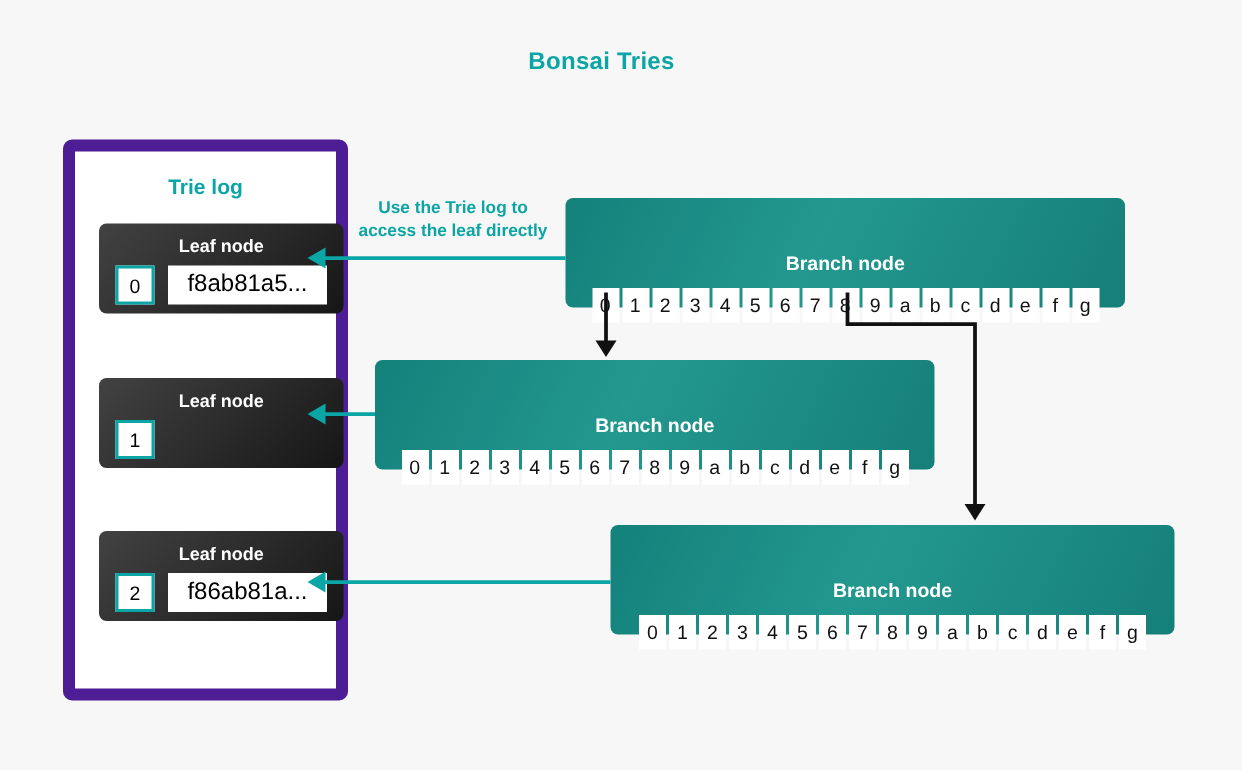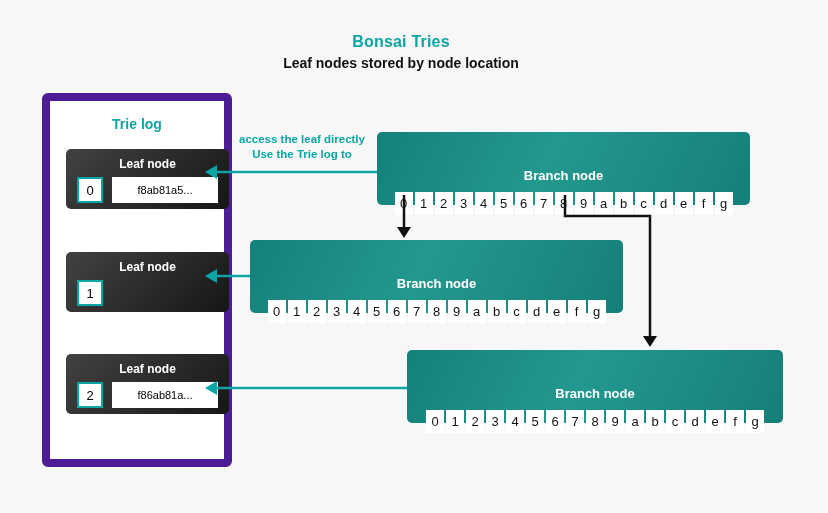--- a/index.html
+++ b/index.html
@@ -27,21 +27,21 @@
   .leaf-card.l0{top:48px;}
   .leaf-card.l1{top:151px;}
   .leaf-card.l2{top:253px;}
   .leaf-label{text-align:center;font-size:12px;font-weight:bold;}
   .leaf-row{display:flex;align-items:center;gap:9px;padding:0 11px;margin-top:6px;}
   .leaf-index{
     width:22px;height:22px;background:#fff;border:2px solid #0ca5a5;
     color:#000;font-size:13px;display:flex;align-items:center;justify-content:center;flex:0 0 auto;
   }
   .leaf-hash{
-    flex:1;height:26px;background:#fff;color:#000;font-size:11px;
+    flex:1;height:26px;background:#fff;color:#000;font-size:16px;
     display:flex;align-items:center;justify-content:center;white-space:nowrap;
   }
 
   
   .branch{
     position:absolute;height:73px;border-radius:5px;color:#fff;box-sizing:border-box;
     background:linear-gradient(115deg,#14817b 0%,#23988f 45%,#157f79 100%);
     padding-top:14px;
   }
   .branch.b1{left:377px;top:132px;width:373px;}
@@ -59,21 +59,20 @@
     color:#0ca5a5;font-size:11.5px;font-weight:bold;line-height:15px;
   }
 
   .arrows{position:absolute;left:0;top:0;width:828px;height:513px;pointer-events:none;}
 </style>
 </head>
 <body>
 
 <div class="header">
   <div class="title">Bonsai Tries</div>
-  <div class="subtitle">Leaf nodes stored by node location</div>
 </div>
 
 <div class="trie-log">
   <div class="trie-log-title">Trie log</div>
 
   <div class="leaf-card l0">
     <div class="leaf-label">Leaf node</div>
     <div class="leaf-row">
       <span class="leaf-index">0</span>
       <span class="leaf-hash">f8ab81a5...</span>
@@ -90,22 +89,22 @@
   <div class="leaf-card l2">
     <div class="leaf-label">Leaf node</div>
     <div class="leaf-row">
       <span class="leaf-index">2</span>
       <span class="leaf-hash">f86ab81a...</span>
     </div>
   </div>
 </div>
 
 <div class="annotation">
+  <div>Use the Trie log to</div>
   <div>access the leaf directly</div>
-  <div>Use the Trie log to</div>
 </div>
 
 <div class="branch b1">
   <div class="branch-label">Branch node</div>
   <div class="branch-cells">
       <span class="cell">0</span>
       <span class="cell">1</span>
       <span class="cell">2</span>
       <span class="cell">3</span>
       <span class="cell">4</span>

